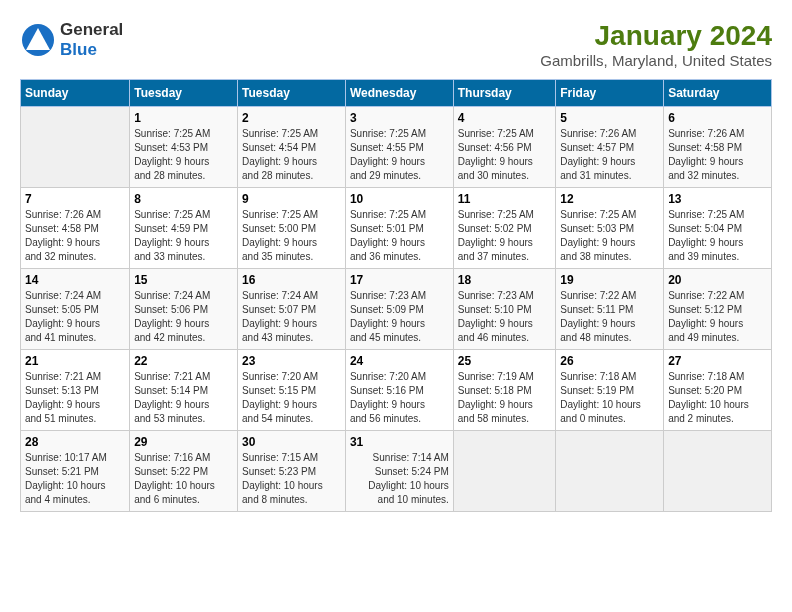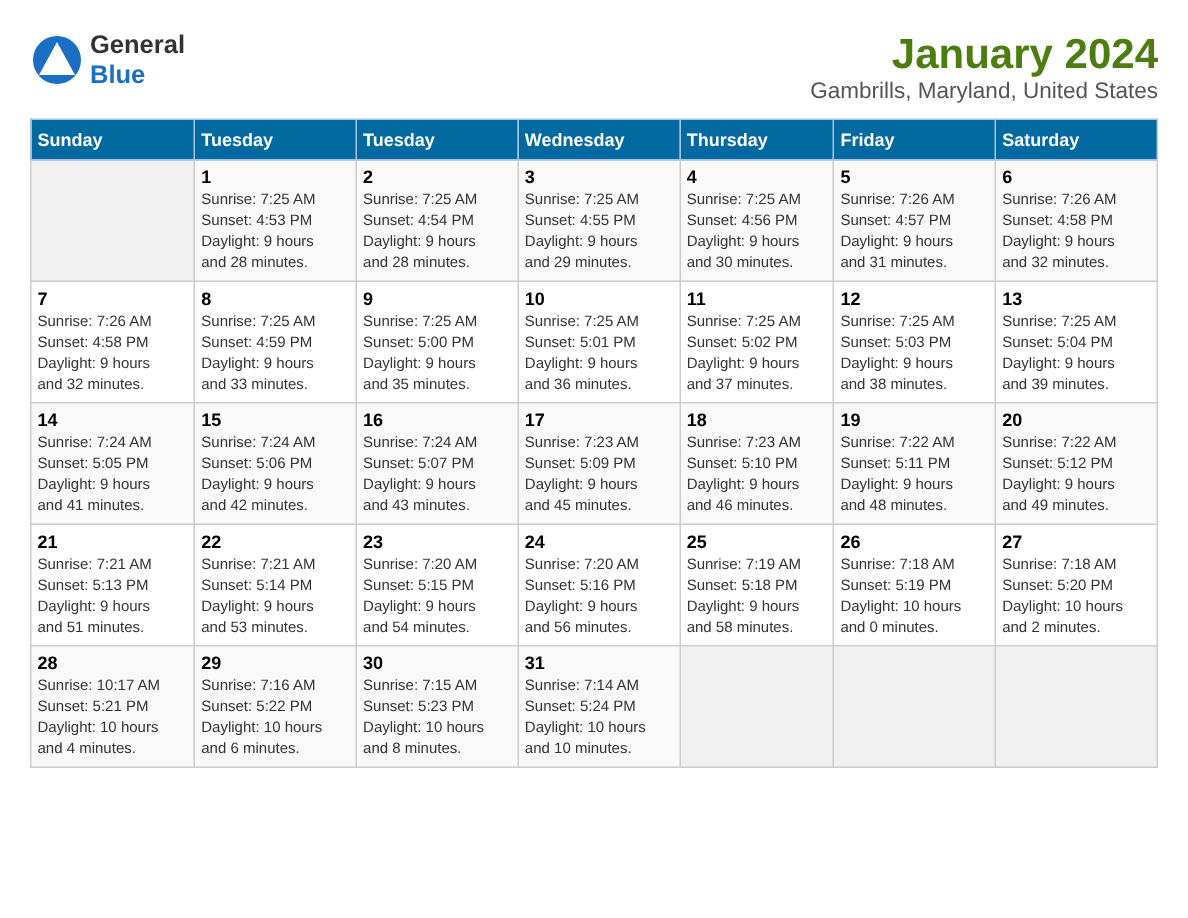--- a/index.html
+++ b/index.html
@@ -329,21 +329,21 @@
         </td>
         <td>
           <span class="day-num">30</span>
           <div class="day-info" style="white-space: pre-line;">Sunrise: 7:15 AM
 Sunset: 5:23 PM
 Daylight: 10 hours
 and 8 minutes.</div>
         </td>
         <td>
           <span class="day-num">31</span>
-          <div class="day-info" style="white-space: pre-line;">Sunrise: 7:14 AM
+          <div class="day-info" style="white-space: pre-line; text-align: right;">Sunrise: 7:14 AM
 Sunset: 5:24 PM
 Daylight: 10 hours
 and 10 minutes.</div>
         </td>
         <td class="empty-cell"></td>
         <td class="empty-cell"></td>
         <td class="empty-cell"></td>
       </tr>
     </tbody>
 </table>

